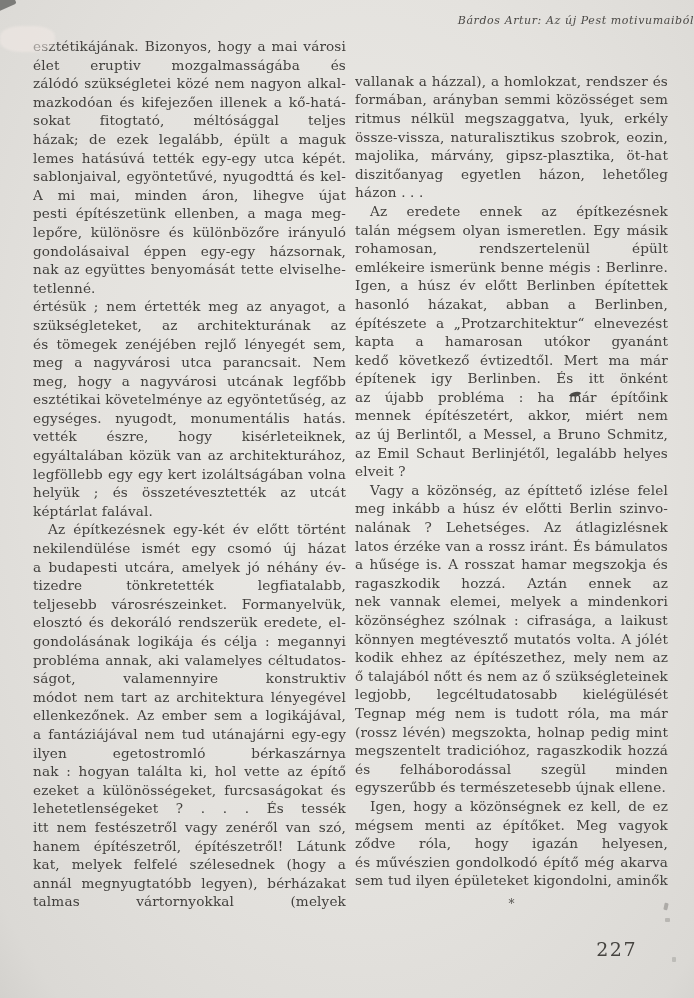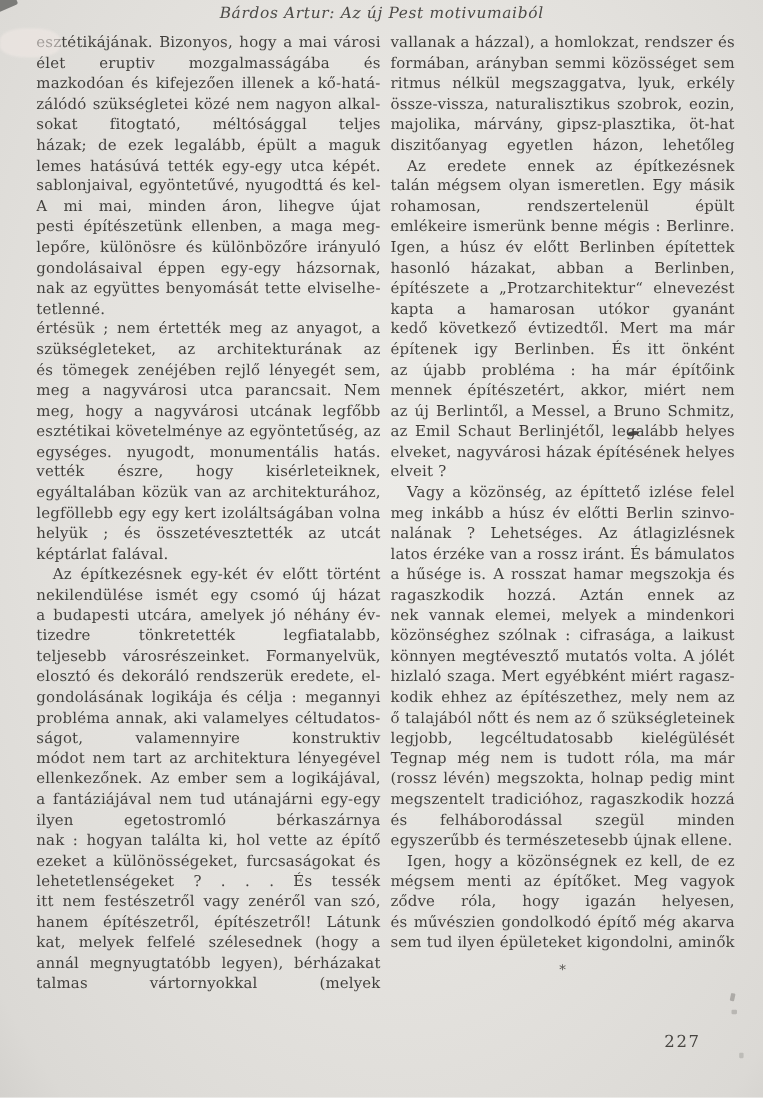--- a/index.html
+++ b/index.html
@@ -9,32 +9,33 @@
     overflow: hidden;
   }
   .page {
     position: relative;
     width: 694px; height: 998px;
     background:
       radial-gradient(ellipse at 52% 42%, #ecebe7 0%, #e4e2de 55%, #dbd9d5 92%, #d3d1cd 100%);
     color: #3f3d3a;
   }
   .running-header {
-    padding-top: 4px;
-    text-align: center;
+    padding-top: 14px;
+    text-align: right;
     font-style: italic;
-    font-size: 14px;
+    font-size: 11px;
     letter-spacing: 0.6px;
     color: #4b4946;
   }
   .columns {
     display: flex;
     gap: 9px;
     margin: 10px 0 0 33px;
     width: 635px;
+    align-items: flex-end;
   }
   .col { width: 313px; }
   .line {
     font-size: 13.6px;
     line-height: 18.6px;
     height: 18.6px;
     overflow: hidden;
     text-align: justify;
     text-align-last: justify;
     letter-spacing: 0.15px;
@@ -47,21 +48,21 @@
     text-align: center;
     font-size: 12px;
     color: #55534f;
     height: 14px;
     line-height: 14px;
   }
   .page-number {
     position: absolute;
     top: 938px;
     right: 57px;
-    font-size: 15px;
+    font-size: 19px;
     letter-spacing: 1.5px;
     color: #45433f;
   }
   
   .corner-mark {
     position: absolute;
     top: -4px; left: -5px;
     width: 20px; height: 12px;
     background: #6b6b69;
     transform: rotate(-24deg);
@@ -106,22 +107,22 @@
 <div class="page">
   <div class="corner-mark"></div>
   <div class="paper-tint"></div>
 
   <div class="running-header">Bárdos Artur: Az új Pest motivumaiból</div>
 
   <div class="columns">
     <div class="col">
         <div class="line">esztétikájának. Bizonyos, hogy a mai városi</div>
         <div class="line">élet eruptiv mozgalmasságába és demokrati-</div>
+        <div class="line">zálódó szükségletei közé nem nagyon alkal-</div>
         <div class="line">mazkodóan és kifejezően illenek a kő-hatá-</div>
-        <div class="line">zálódó szükségletei közé nem nagyon alkal-</div>
         <div class="line">sokat fitogtató, méltósággal teljes reneszánsz-</div>
         <div class="line">házak; de ezek legalább, épült a maguk</div>
         <div class="line">lemes hatásúvá tették egy-egy utca képét.</div>
         <div class="line">sablonjaival, egyöntetűvé, nyugodttá és kel-</div>
         <div class="line">A mi mai, minden áron, lihegve újat hajszoló</div>
         <div class="line">pesti építészetünk ellenben, a maga meg-</div>
         <div class="line">lepőre, különösre és különbözőre irányuló ki-</div>
         <div class="line">gondolásaival éppen egy-egy házsornak, utcá-</div>
         <div class="line">nak az együttes benyomását tette elviselhe-</div>
         <div class="line para-end">tetlenné.</div>
@@ -160,46 +161,45 @@
         <div class="line">talmas vártornyokkal (melyek rendeltetésben,</div>
       </div>
     <div class="col">
 
     <div class="line">vallanak a házzal), a homlokzat, rendszer és</div>
         <div class="line">formában, arányban semmi közösséget sem</div>
         <div class="line">ritmus nélkül megszaggatva, lyuk, erkély</div>
         <div class="line">össze-vissza, naturalisztikus szobrok, eozin,</div>
         <div class="line">majolika, márvány, gipsz-plasztika, öt-hat féle</div>
         <div class="line">diszitőanyag egyetlen házon, lehetőleg egyetlen</div>
+        <div class="line para-end">házon . . .</div>
         <div class="line indent">Az eredete ennek az építkezésnek azonban</div>
         <div class="line">talán mégsem olyan ismeretlen. Egy másik</div>
         <div class="line">rohamosan, rendszertelenül épült nagyváros</div>
         <div class="line">emlékeire ismerünk benne mégis : Berlinre.</div>
         <div class="line">Igen, a húsz év előtt Berlinben építettek</div>
         <div class="line">hasonló házakat, abban a Berlinben, melynek</div>
         <div class="line">építészete a „Protzarchitektur“ elnevezést</div>
         <div class="line">kapta a hamarosan utókor gyanánt felülkere-</div>
         <div class="line">kedő következő évtizedtől. Mert ma már nem</div>
         <div class="line">építenek igy Berlinben. És itt önként felmerül</div>
         <div class="line">az újabb probléma : ha már építőink Berlinbe</div>
         <div class="line">mennek építészetért, akkor, miért nem tanulnak</div>
         <div class="line">az új Berlintől, a Messel, a Bruno Schmitz,</div>
         <div class="line">az Emil Schaut Berlinjétől, legalább helyes</div>
-        <div class="line">elveket, nagyvárosi házak építésének helyes</div>
         <div class="line para-end">elveit ?</div>
         <div class="line indent">Vagy a közönség, az építtető izlése felel</div>
         <div class="line">meg inkább a húsz év előtti Berlin szinvo-</div>
         <div class="line">nalának ? Lehetséges. Az átlagizlésnek bámu-</div>
         <div class="line">latos érzéke van a rossz iránt. És bámulatos</div>
         <div class="line">a hűsége is. A rosszat hamar megszokja és</div>
         <div class="line">ragaszkodik hozzá. Aztán ennek az építészet-</div>
         <div class="line">nek vannak elemei, melyek a mindenkori</div>
         <div class="line">közönséghez szólnak : cifrasága, a laikust</div>
         <div class="line">könnyen megtévesztő mutatós volta. A jólét</div>
-        <div class="line">hizlaló szaga. Mert egyébként miért ragasz-</div>
         <div class="line">kodik ehhez az építészethez, mely nem az</div>
         <div class="line">ő talajából nőtt és nem az ő szükségleteinek</div>
         <div class="line">legjobb, legcéltudatosabb kielégülését nyujtja?</div>
         <div class="line">Tegnap még nem is tudott róla, ma már</div>
         <div class="line">(rossz lévén) megszokta, holnap pedig mint</div>
         <div class="line">megszentelt tradicióhoz, ragaszkodik hozzá</div>
         <div class="line">és felháborodással szegül minden logikusabb,</div>
         <div class="line para-end">egyszerűbb és természetesebb újnak ellene.</div>
         <div class="line indent">Igen, hogy a közönségnek ez kell, de ez</div>
         <div class="line">mégsem menti az építőket. Meg vagyok győ-</div>

